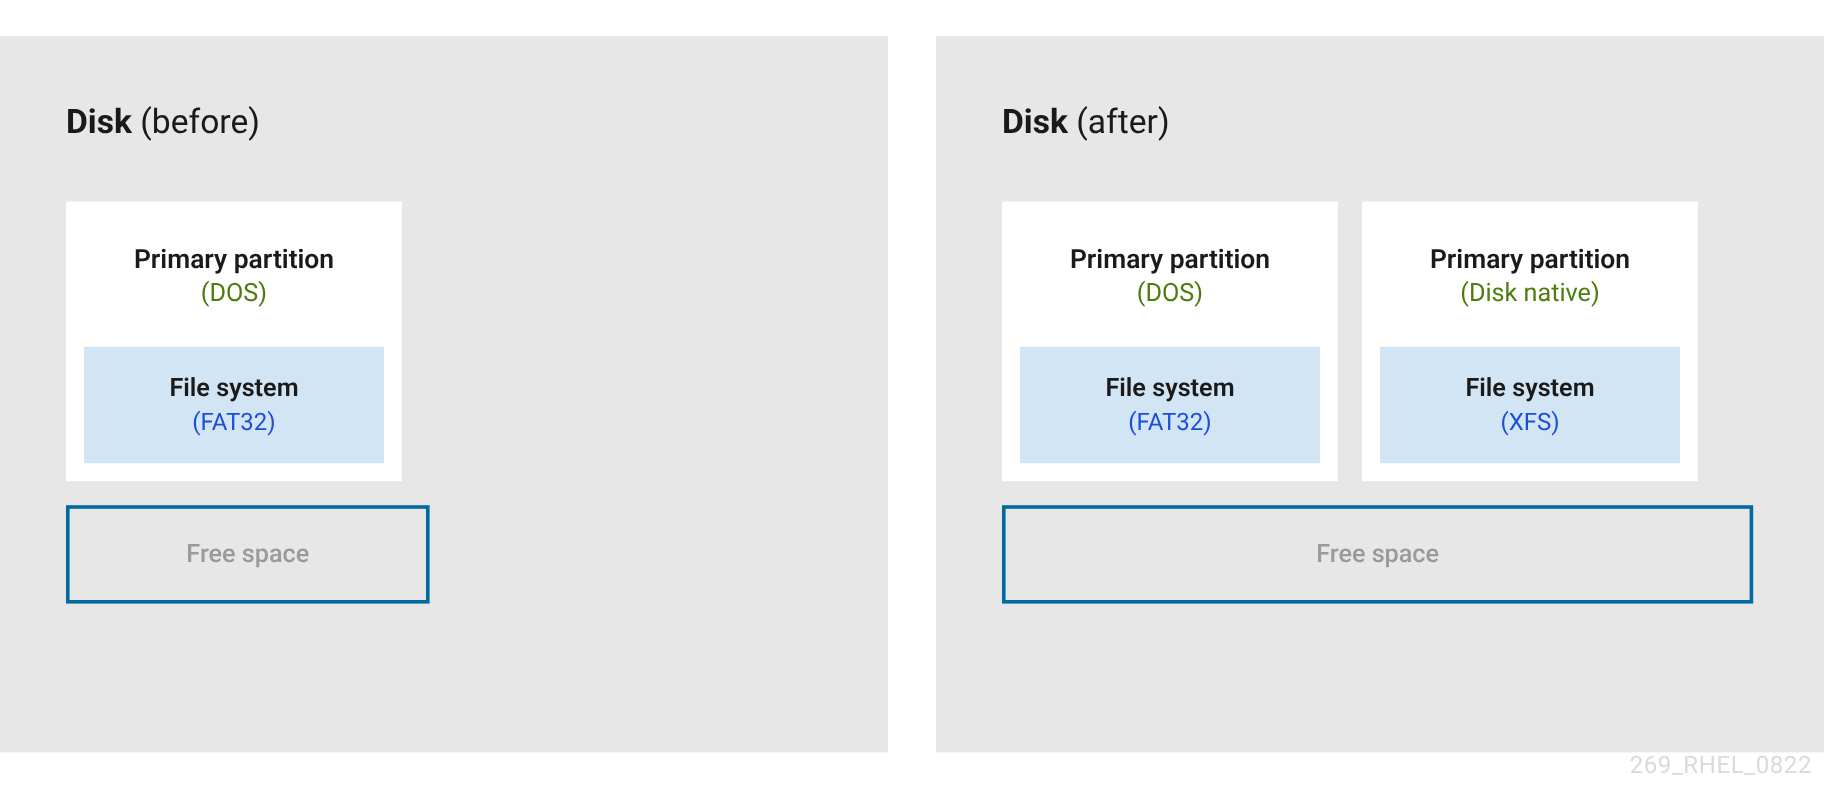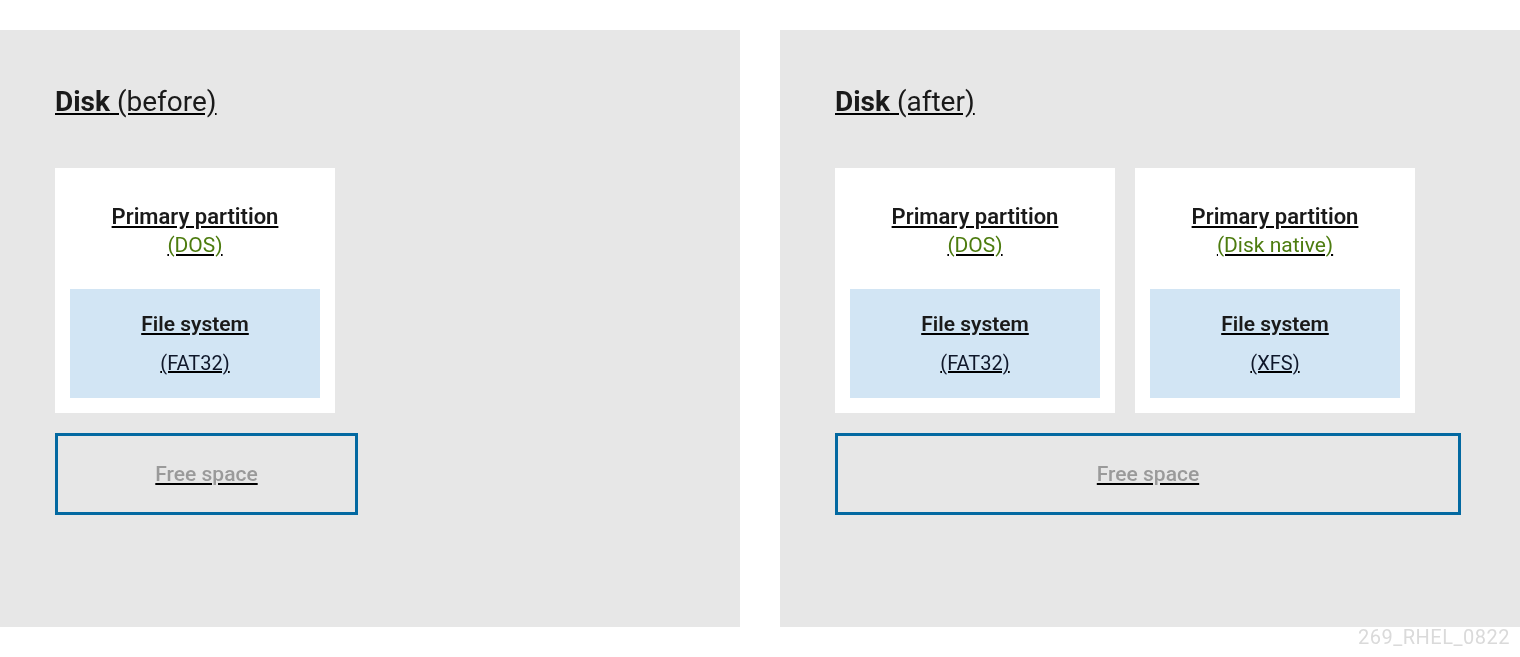--- a/index.html
+++ b/index.html
@@ -16,21 +16,20 @@
       gap: 40px;
       padding: 30px 0;
       position: relative;
     }
     .panel {
       background: #e7e7e7;
       flex: 1;
       padding: 55px 55px 40px 55px;
       display: flex;
       flex-direction: column;
-      text-decoration: underline;
     }
     .panel-title {
       font-size: 28px;
       margin-bottom: 50px;
       color: #1a1a1a;
     }
     .panel-title .bold {
       font-weight: 700;
     }
     .panel-title .qualifier {
@@ -73,23 +72,22 @@
     }
     .filesystem-title {
       font-size: 21px;
       font-weight: 600;
       color: #1a1a1a;
       line-height: 1.3;
     }
     .filesystem-subtitle {
       font-size: 20px;
       font-weight: 400;
-      color: #0f172a;
+      color: #1d4ed8;
       line-height: 1.3;
-      margin-top: 12px;
     }
     .free-space-box {
       border: 3px solid #0369a1;
       background: transparent;
       padding: 26px 10px;
       text-align: center;
     }
     .free-space-box.narrow {
       width: 303px;
     }

